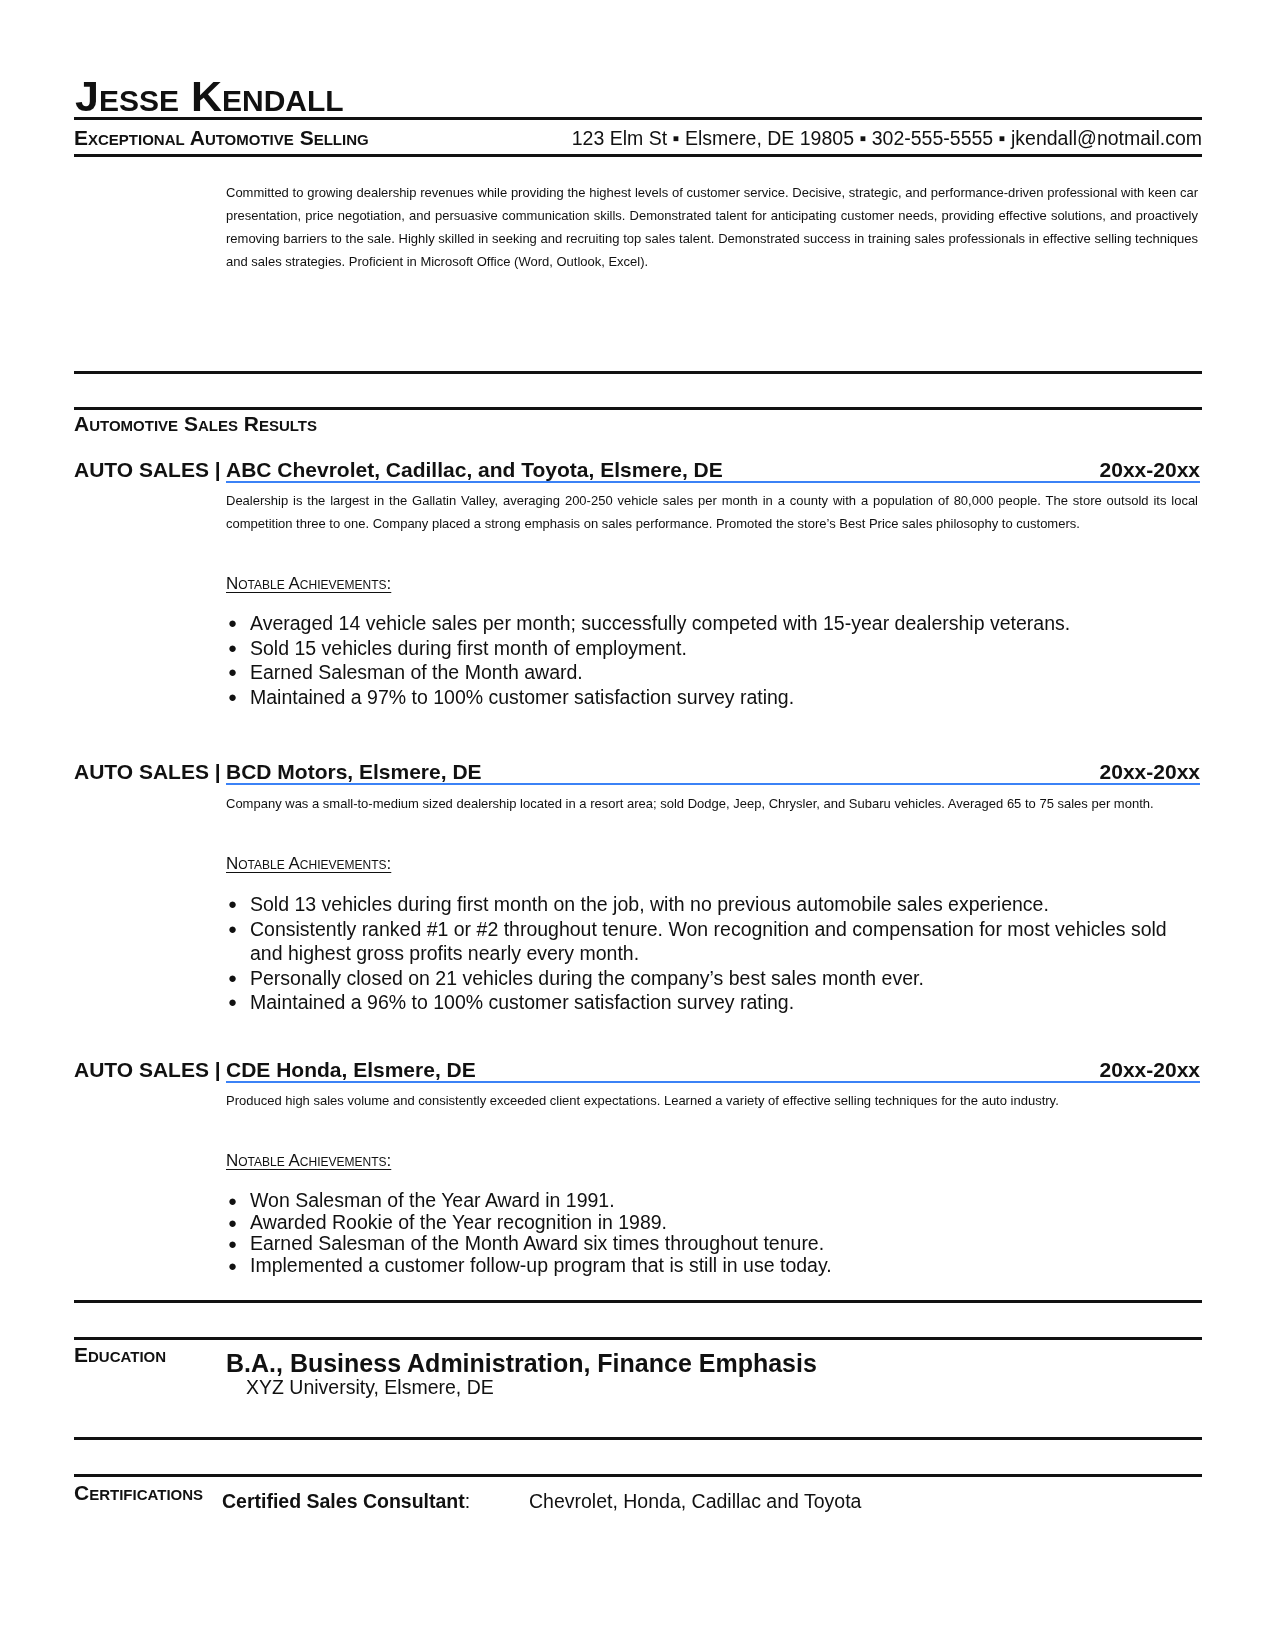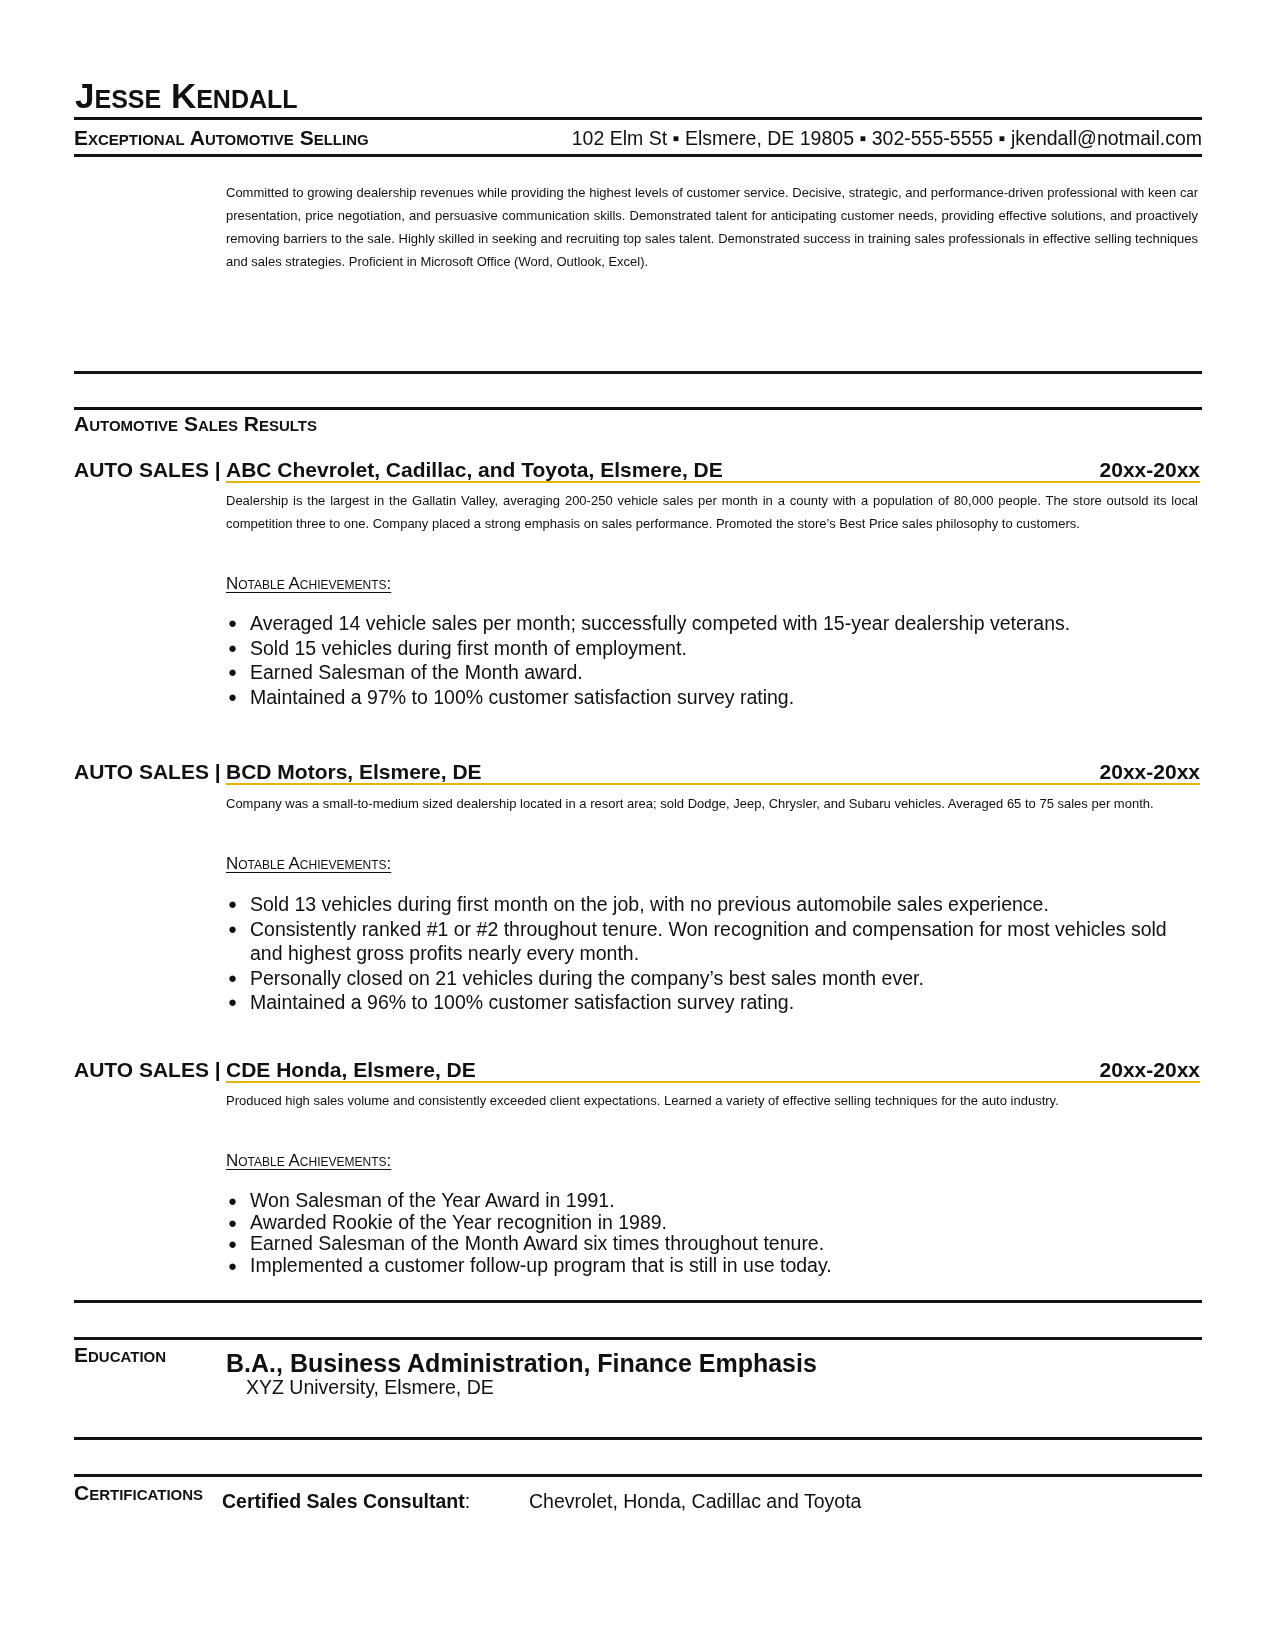--- a/index.html
+++ b/index.html
@@ -1,49 +1,49 @@
 <!DOCTYPE html>
 <html><head>
   <meta charset="utf-8">
   <style>
     html, body { margin: 0; padding: 0; background: #ffffff; }
     body { width: 1275px; height: 1650px; position: relative; overflow: hidden;
            font-family: "Liberation Sans", sans-serif; color: #111111; }
     .abs { position: absolute; }
     .rule { position: absolute; left: 74px; width: 1128px; height: 3px; background: #111111; }
-    .name { left: 75px; top: 78px; font-size: 35px; font-weight: bold; letter-spacing: 0px; line-height: 36px; font-variant: small-caps; }
+    .name { left: 75px; top: 78px; font-size: 43px; font-weight: bold; letter-spacing: 0px; line-height: 36px; font-variant: small-caps; }
     .subtitle { left: 74px; top: 126px; font-size: 21px; font-weight: bold; line-height: 24px; font-variant: small-caps; }
     .contact { right: 73px; top: 126px; font-size: 19.5px; line-height: 24px; white-space: nowrap; }
     .para { left: 226px; width: 972px; font-size: 13px; line-height: 23px; text-align: justify; }
     .section-head { left: 74px; font-size: 21px; font-weight: bold; font-variant: small-caps; line-height: 24px; margin-top: 35px; }
     .job-head { left: 74px; width: 1126px; font-size: 21px; font-weight: bold; line-height: 22px; white-space: nowrap; }
     .job-head .role { display: inline-block; }
     .job-head .underlined { position: absolute; left: 152px; right: 0; top: 0; height: 22px;
-                            border-bottom: 2px solid #eab308; }
+                            border-bottom: 2px solid #3b82f6; }
     .job-head .company { position: absolute; left: 0; top: 0; }
     .job-head .dates { position: absolute; right: 0; top: 0; }
     .na { left: 226px; font-size: 17px; font-variant: small-caps; line-height: 20px; text-decoration: underline; text-underline-offset: 3px; }
     .bullets { left: 226px; width: 972px; margin: 0; padding: 0; list-style: none; font-size: 19.5px; }
     .bullets li { position: relative; padding-left: 24px; line-height: 24.5px; }
     .bullets.tight li { line-height: 21.5px; }
     .bullets li .dot { position: absolute; left: 2px; top: 0; font-size: 15px; }
     .degree { left: 226px; font-size: 25px; font-weight: bold; line-height: 24px; }
     .school { left: 226px; font-size: 19.5px; line-height: 24px; }
     .cert-label { left: 222px; font-size: 19.5px; font-weight: bold; line-height: 24px; }
     .cert-label .colon { font-weight: normal; }
     .cert-value { left: 529px; font-size: 19.5px; line-height: 24px; }
   </style>
 </head>
 <body>
 
 <div class="abs name">Jesse Kendall</div>
 <div class="rule" style="top:117px;"></div>
 <div class="abs subtitle">Exceptional Automotive Selling</div>
 <div class="abs contact">
-  <span>102 Elm St</span>
+  <span>123 Elm St</span>
   <span>▪</span>
   <span>Elsmere, DE 19805</span>
   <span>▪</span>
   <span>302-555-5555</span>
   <span>▪</span>
   <span>jkendall@notmail.com</span>
 </div>
 <div class="rule" style="top:154px;"></div>
 
 <div class="abs para" style="top:181px;">Committed to growing dealership revenues while providing the highest levels of customer service. Decisive, strategic, and performance-driven professional with keen car presentation, price negotiation, and persuasive communication skills. Demonstrated talent for anticipating customer needs, providing effective solutions, and proactively removing barriers to the sale. Highly skilled in seeking and recruiting top sales talent. Demonstrated success in training sales professionals in effective selling techniques and sales strategies. Proficient in Microsoft Office (Word, Outlook, Excel).</div>

